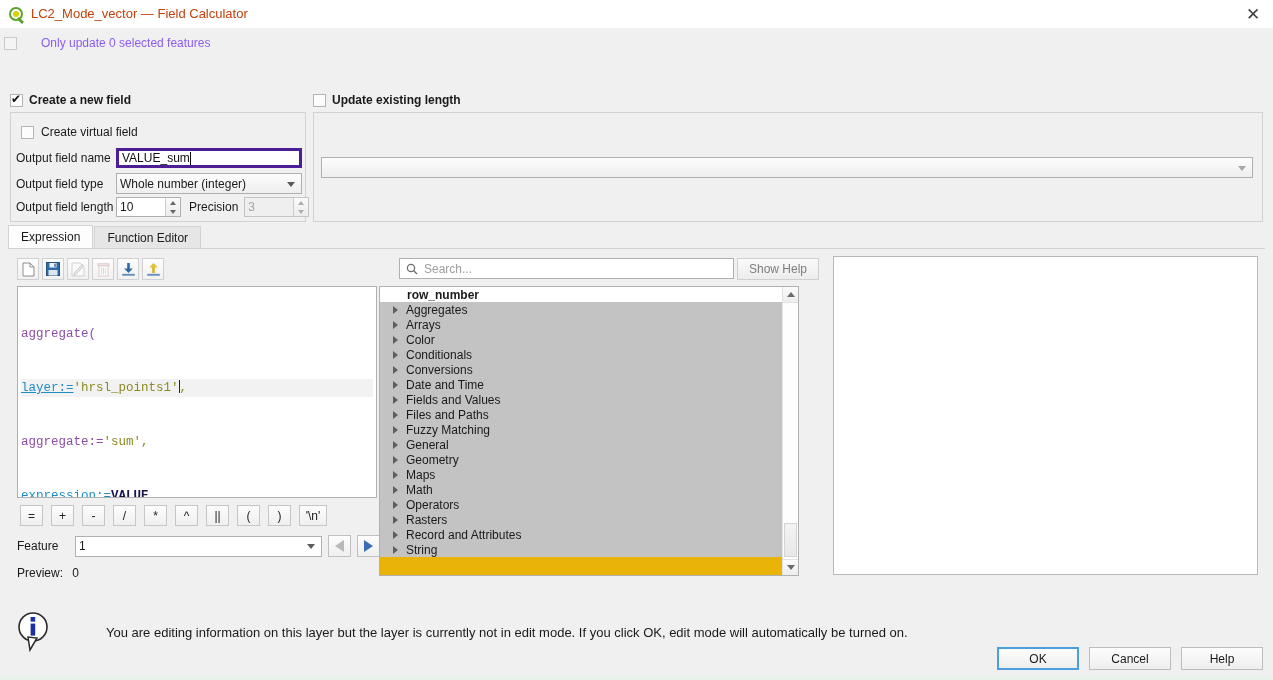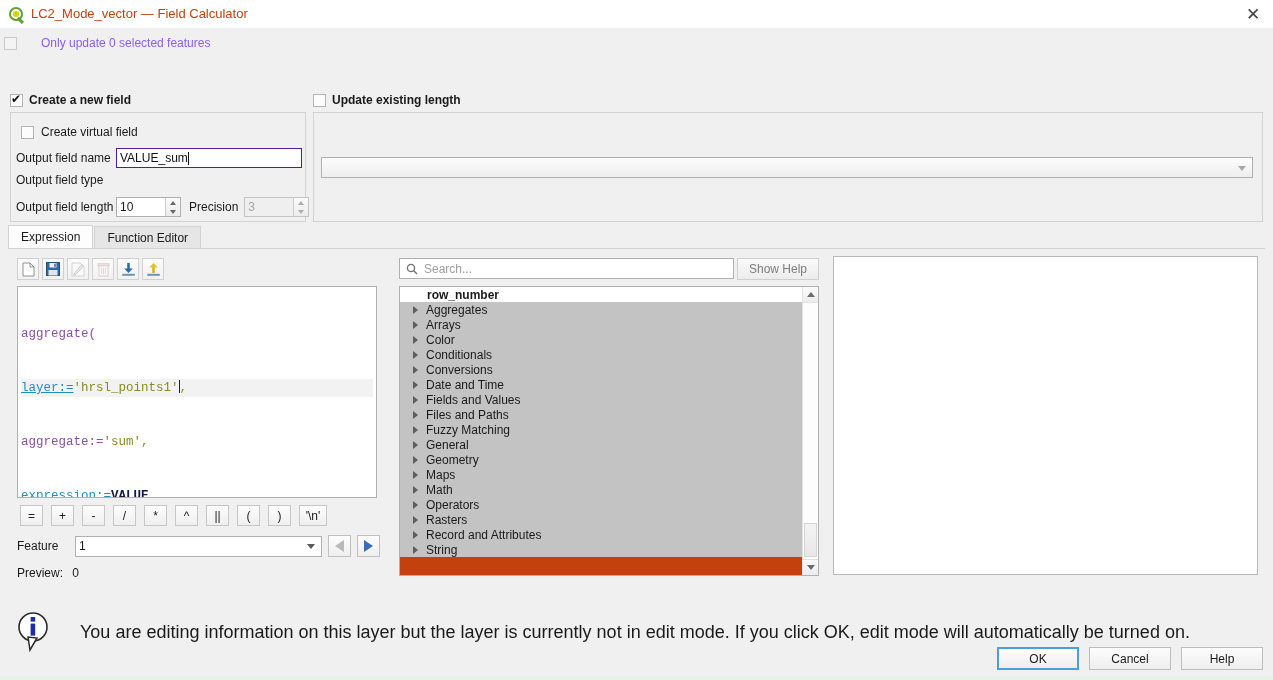--- a/index.html
+++ b/index.html
@@ -84,21 +84,21 @@
   .form-label { font-size: 12px; color: #1a1a1a; white-space: nowrap; }
 
   .row { position: absolute; display: flex; align-items: center; }
   .r-name  { left: 5px; top: 35px; }
   .r-type  { left: 5px; top: 60px; }
   .r-len   { left: 5px; top: 84px; }
 
   .lbl-w { width: 100px; display: inline-block; }
 
   .textinput {
-    height: 20px; border: 1px solid #4c1d95; background: #ffffff;
+    height: 20px; border: 3px solid #4c1d95; background: #ffffff;
     font-family: "Liberation Sans", sans-serif; font-size: 12px;
     padding: 0 3px; color: #111; display: flex; align-items: center;
     position: relative;
   }
   .textinput .caret {
     display: inline-block; width: 1px; height: 13px; background: #111;
     margin-left: 0px;
   }
 
   .combo {
@@ -232,22 +232,22 @@
   }
   .search-placeholder { color: #9e9e9e; font-size: 12px; }
   .showhelp-btn {
     position: absolute; left: 737px; top: 230px; width: 82px; height: 22px;
     border: 1px solid #cfcfcf; background: linear-gradient(to bottom,#fafafa,#ececec);
     display: flex; align-items: center; justify-content: center;
     font-size: 12px; color: #7d7d7d;
   }
 
   .tree-outer {
-    position: absolute; left: 399px; top: 258px; width: 420px; height: 290px;
-    border: 1px solid #b0b0b0; background: #c2410c; overflow: hidden;
+    position: absolute; left: 379px; top: 258px; width: 420px; height: 290px;
+    border: 1px solid #b0b0b0; background: #eab308; overflow: hidden;
   }
   .tree-list { position: absolute; left: 0; top: 0; right: 16px; bottom: 0; }
   .tree-item {
     height: 15px; display: flex; align-items: center;
     font-size: 12px; padding-left: 4px;
   }
   .tree-item.lead { background: #ffffff; font-weight: bold; padding-left: 27px; }
   .tree-item.grp { background: #c3c3c3; }
   .tw {
     width: 22px; display: flex; align-items: center; justify-content: center;
@@ -291,21 +291,21 @@
     position: absolute; left: 822px; top: 378px;
     display: flex; flex-direction: column; gap: 3px;
   }
 
   
   .info-wrap {
     position: absolute; left: 16px; top: 580px; width: 1240px; height: 48px;
     display: flex; align-items: center;
   }
   .info-icon { width: 40px; height: 44px; flex: 0 0 auto; position: relative; }
-  .info-text { margin-left: 24px; font-size: 18px; color: #1a1a1a; }
+  .info-text { margin-left: 50px; font-size: 13px; color: #1a1a1a; }
 
   
   .btnrow {
     position: absolute; right: 10px; bottom: 10px; display: flex; gap: 10px;
   }
   .dbtn {
     width: 82px; height: 23px; border: 1px solid #bdbdbd;
     background: linear-gradient(to bottom,#fdfdfd,#eeeeee);
     display: flex; align-items: center; justify-content: center;
     font-size: 12px; color: #1a1a1a;
@@ -351,20 +351,24 @@
     <div class="row r-name">
       <span class="form-label lbl-w">Output field name</span>
       <span class="textinput" style="width:186px;">
         <span>VALUE_sum</span>
           <span class="caret"></span>
       </span>
     </div>
 
     <div class="row r-type">
       <span class="form-label lbl-w">Output field type</span>
+      <span class="combo" style="width:186px;">
+        <span>Whole number (integer)</span>
+        <span class="arrow"></span>
+      </span>
     </div>
 
     <div class="row r-len">
       <span class="form-label lbl-w">Output field length</span>
       <span class="spin" style="width:65px;">
         <span>10</span>
         <span class="btns">
             <div class="up"></div>
             <div class="dn"></div>
           </span>

